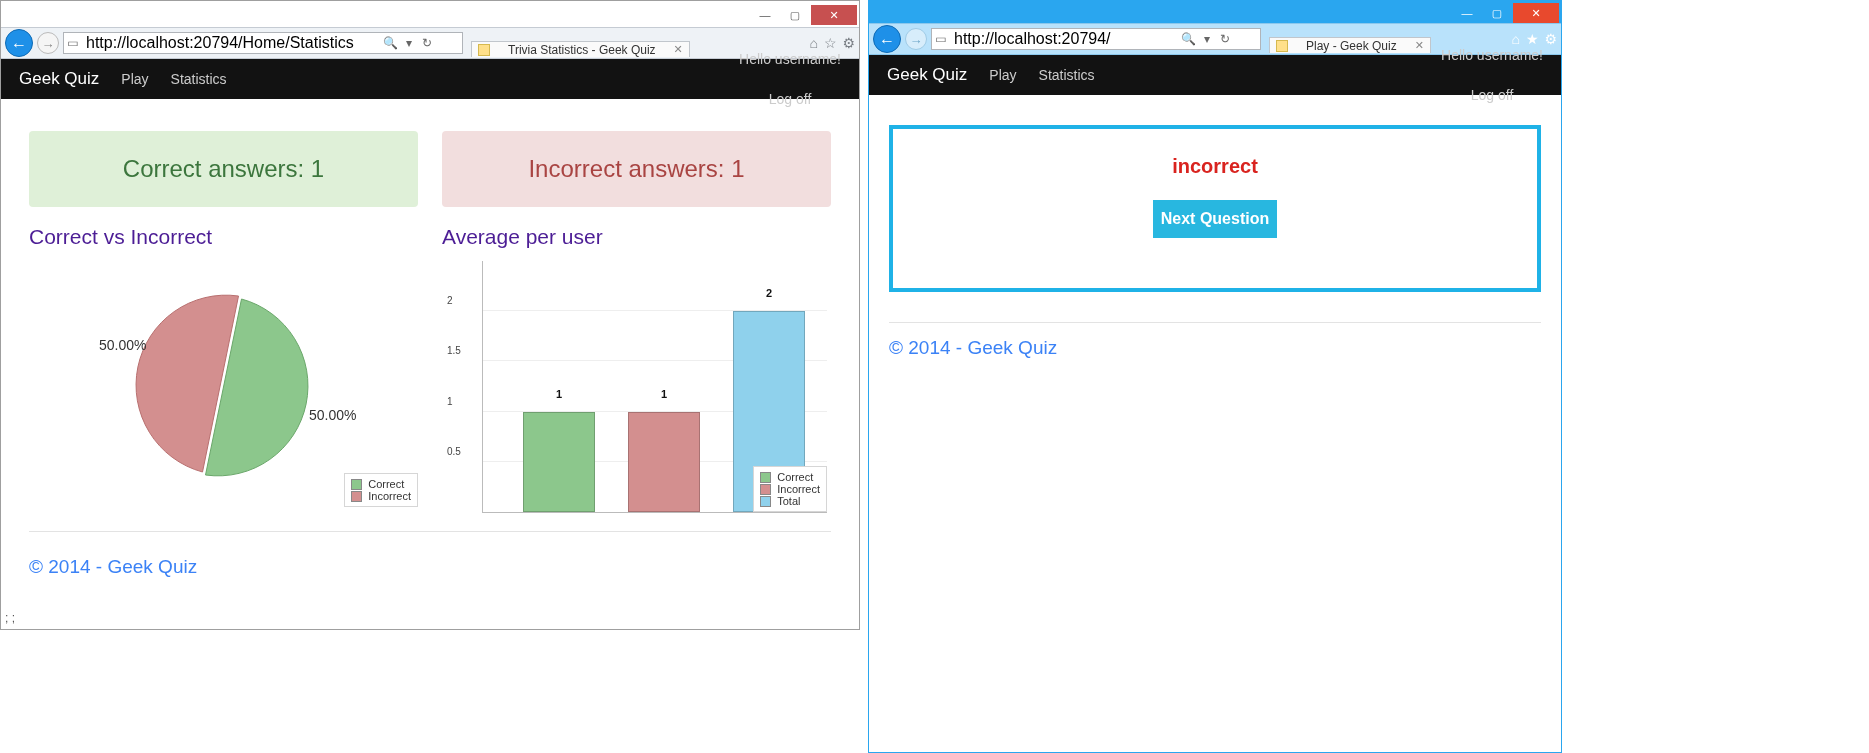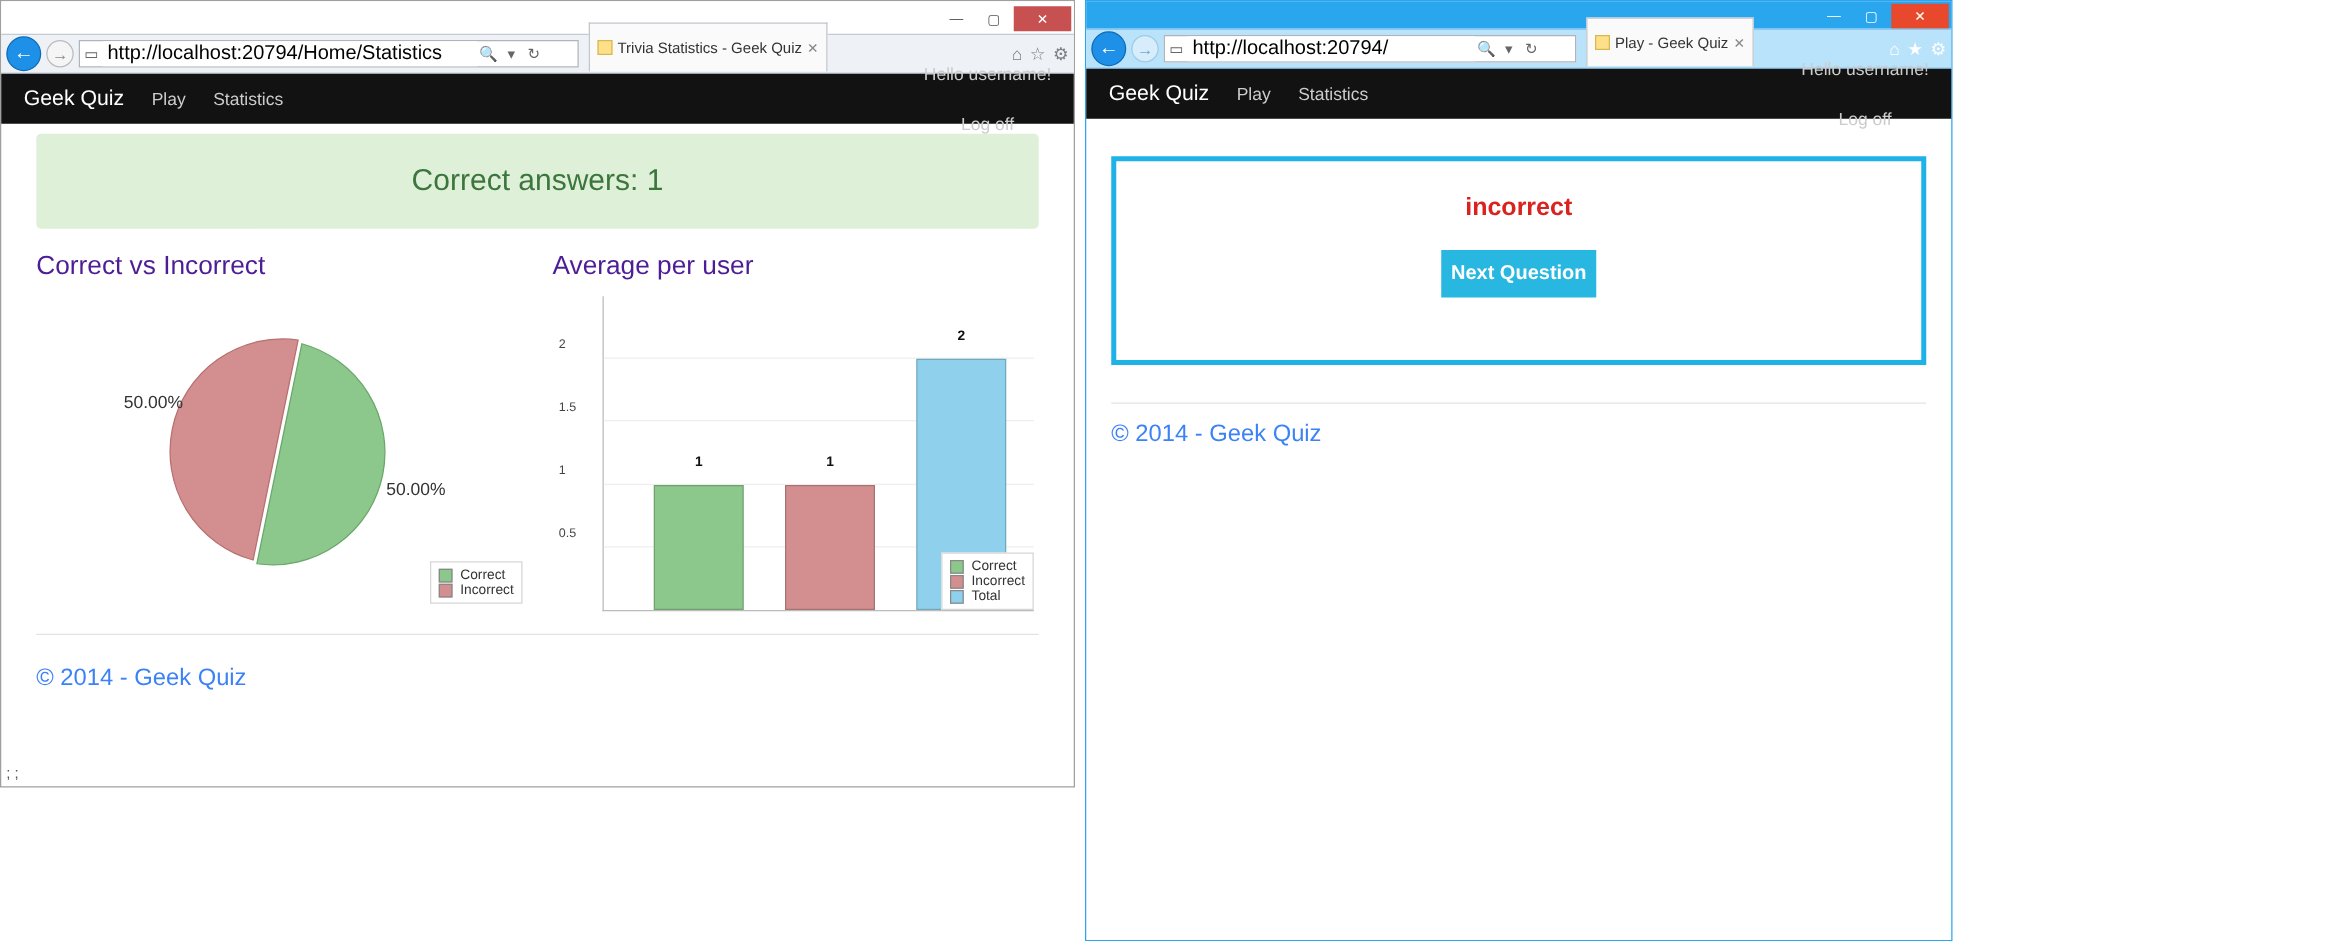--- a/index.html
+++ b/index.html
@@ -17,31 +17,31 @@
   .titlebar-blue .titlebar-btn.close-red { background:#e8492d; }
   
   .bwbar { height:32px; background:#eef2f6; border-top:1px solid #c5cbd3; border-bottom:1px solid #c5cbd3; display:flex; align-items:center; padding:0 4px; gap:4px; }
   .bwbar-blue { background:#b9e2fb; border-top:1px solid #8cc8ed; border-bottom:1px solid #8cc8ed; }
   .nav-back { width:28px; height:28px; border-radius:50%; background:#1e90e8; color:#fff; display:flex; align-items:center; justify-content:center; font-size:16px; border:1px solid #0d6ab5; }
   .nav-fwd { width:22px; height:22px; border-radius:50%; color:#888; display:flex; align-items:center; justify-content:center; font-size:13px; border:1px solid #bbb; background:#f5f5f5; }
   .addr { flex:0 0 auto; display:flex; align-items:center; background:#fff; border:1px solid #b0b4b9; height:22px; }
   .addr input { border:none; outline:none; font-size:16px; padding:0 4px; height:20px; }
   .addr-icon { width:18px; text-align:center; font-size:12px; color:#666; }
   .tabhost { flex:1; display:flex; align-items:flex-end; gap:0; margin-left:4px; height:28px; }
-  .tab { background:#fafafa; border:1px solid #c1c6cc; border-bottom:none; height:39px; display:flex; align-items:center; padding:0 6px; font-size:12px; color:#333; gap:4px; }
+  .tab { background:#fafafa; border:1px solid #c1c6cc; border-bottom:none; height:16px; display:flex; align-items:center; padding:0 6px; font-size:12px; color:#333; gap:18px; }
   .tab .favicon { width:12px; height:12px; background:#ffe08a; border:1px solid #d6b94f; }
   .tab .tab-x { color:#888; font-size:11px; }
   .bwbar .tool-icons { display:flex; gap:6px; margin-left:auto; color:#7a7f85; font-size:14px; }
   
   .appbar { background:#121212; color:#ccc; height:40px; display:flex; align-items:center; padding:0 18px; gap:22px; font-size:14px; }
   .brand { color:#fff; font-size:17px; }
   .appbar .right { margin-left:auto; display:flex; gap:24px; align-items:center;flex-direction:column; }
   
   .content { flex:1; overflow:auto; }
-  .innerpad { padding:8px 28px 10px; }
+  .innerpad { padding:32px 28px 10px; }
   .card-row { display:flex; gap:24px; }
   .alert { flex:1; padding:24px 10px; border-radius:4px; text-align:center; font-size:24px; }
   .alert-green { background:#dff0d8; color:#3c763d; }
   .alert-red { background:#f2dede; color:#a94442; }
   .section-title { font-size:21px; color:#4c1d95; margin:18px 0 8px; }
   .cols { display:flex; gap:24px; }
   .col { flex:1; }
   hr { border:none; border-top:1px solid #e3e3e3; margin:14px 0; }
   .footer { color:#3b82f6; font-size:19px; padding:0 28px 14px; }
   
@@ -105,20 +105,21 @@
     <div class="right">
       <span>Hello username!</span>
       <span>Log off</span>
     </div>
   </div>
 
   <div class="content">
     <div class="innerpad">
       <div class="card-row">
         <div class="alert alert-green">Correct answers: 1</div>
+        <div class="alert alert-red">Incorrect answers: 1</div>
       </div>
 
       <div class="cols">
         <div class="col">
           <div class="section-title">Correct vs Incorrect</div>
           <div class="pie-wrap">
             <svg width="100%" height="100%" viewBox="0 0 380 250">
               <g transform="translate(190,130)">
                 <path d="M0,0 L18,-88 A90,90 0 0,1 -18,88 Z" fill="#8cc78c" stroke="#6aa76a"></path>
                 <path d="M0,0 L-18,88 A90,90 0 0,1 18,-88 Z" fill="#d38f8f" stroke="#b86f6f" transform="translate(-3,-3)"></path>

